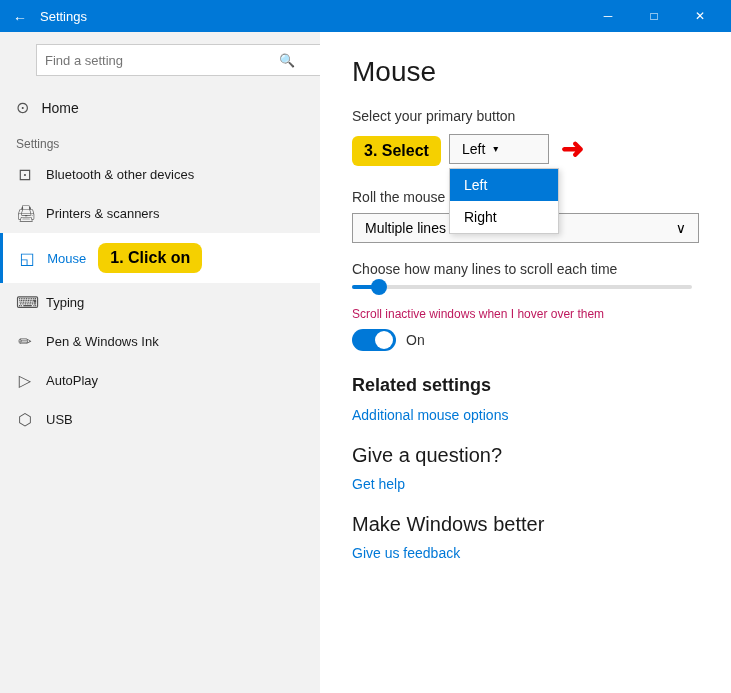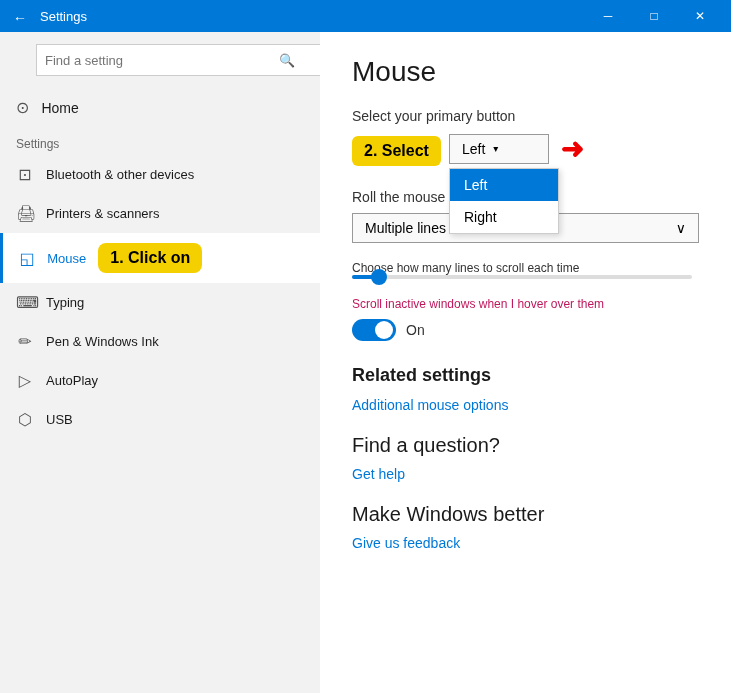--- a/index.html
+++ b/index.html
@@ -191,21 +191,21 @@
       border: 1px solid #999;
       background: #f9f9f9;
       padding: 6px 12px;
       font-size: 14px;
       cursor: pointer;
       display: flex; align-items: center; gap: 8px;
       min-width: 200px;
     }
 
     .lines-section { margin: 18px 0; }
-    .lines-label { font-size: 12px; color: #333; }
+    .lines-label { font-size: 14px; color: #333; margin-bottom: 8px; }
     .slider-wrapper {
       display: flex; align-items: center; gap: 0;
       width: 340px;
     }
     .slider-track {
       flex: 1; height: 4px; background: #ddd; position: relative; border-radius: 2px;
     }
     .slider-fill {
       width: 8%; height: 100%; background: #0078d7; border-radius: 2px;
     }
@@ -316,21 +316,21 @@
       <span>USB</span>
     </div>
   </div>
 
   <div class="main-content">
     <h1 class="page-title">Mouse</h1>
 
     <div class="section-label">Select your primary button</div>
 
     <div class="select-callout-wrapper" style="position:relative; margin-bottom: 20px;">
-      <span class="callout-select">2. Select</span>
+      <span class="callout-select">3. Select</span>
       <div style="position:relative; display:inline-block;">
         <div class="primary-button-row">
           <div class="dropdown-btn">
             <span>Left</span>
             <span class="dropdown-arrow">▾</span>
           </div>
 
           <div class="arrow-annotation">
             <span class="red-arrow">➜</span>
           </div>
@@ -370,21 +370,21 @@
         <span class="toggle-text">On</span>
       </div>
     </div>
 
     <div class="related-settings">
       <div class="related-settings-title">Related settings</div>
       <a class="settings-link">Additional mouse options</a>
     </div>
 
     <div class="have-question">
-      <div class="have-question-title">Find a question?</div>
+      <div class="have-question-title">Give a question?</div>
       <a class="settings-link">Get help</a>
     </div>
 
     <div class="make-better">
       <div class="make-better-title">Make Windows better</div>
       <a class="settings-link">Give us feedback</a>
     </div>
   </div>
 </div>
 

